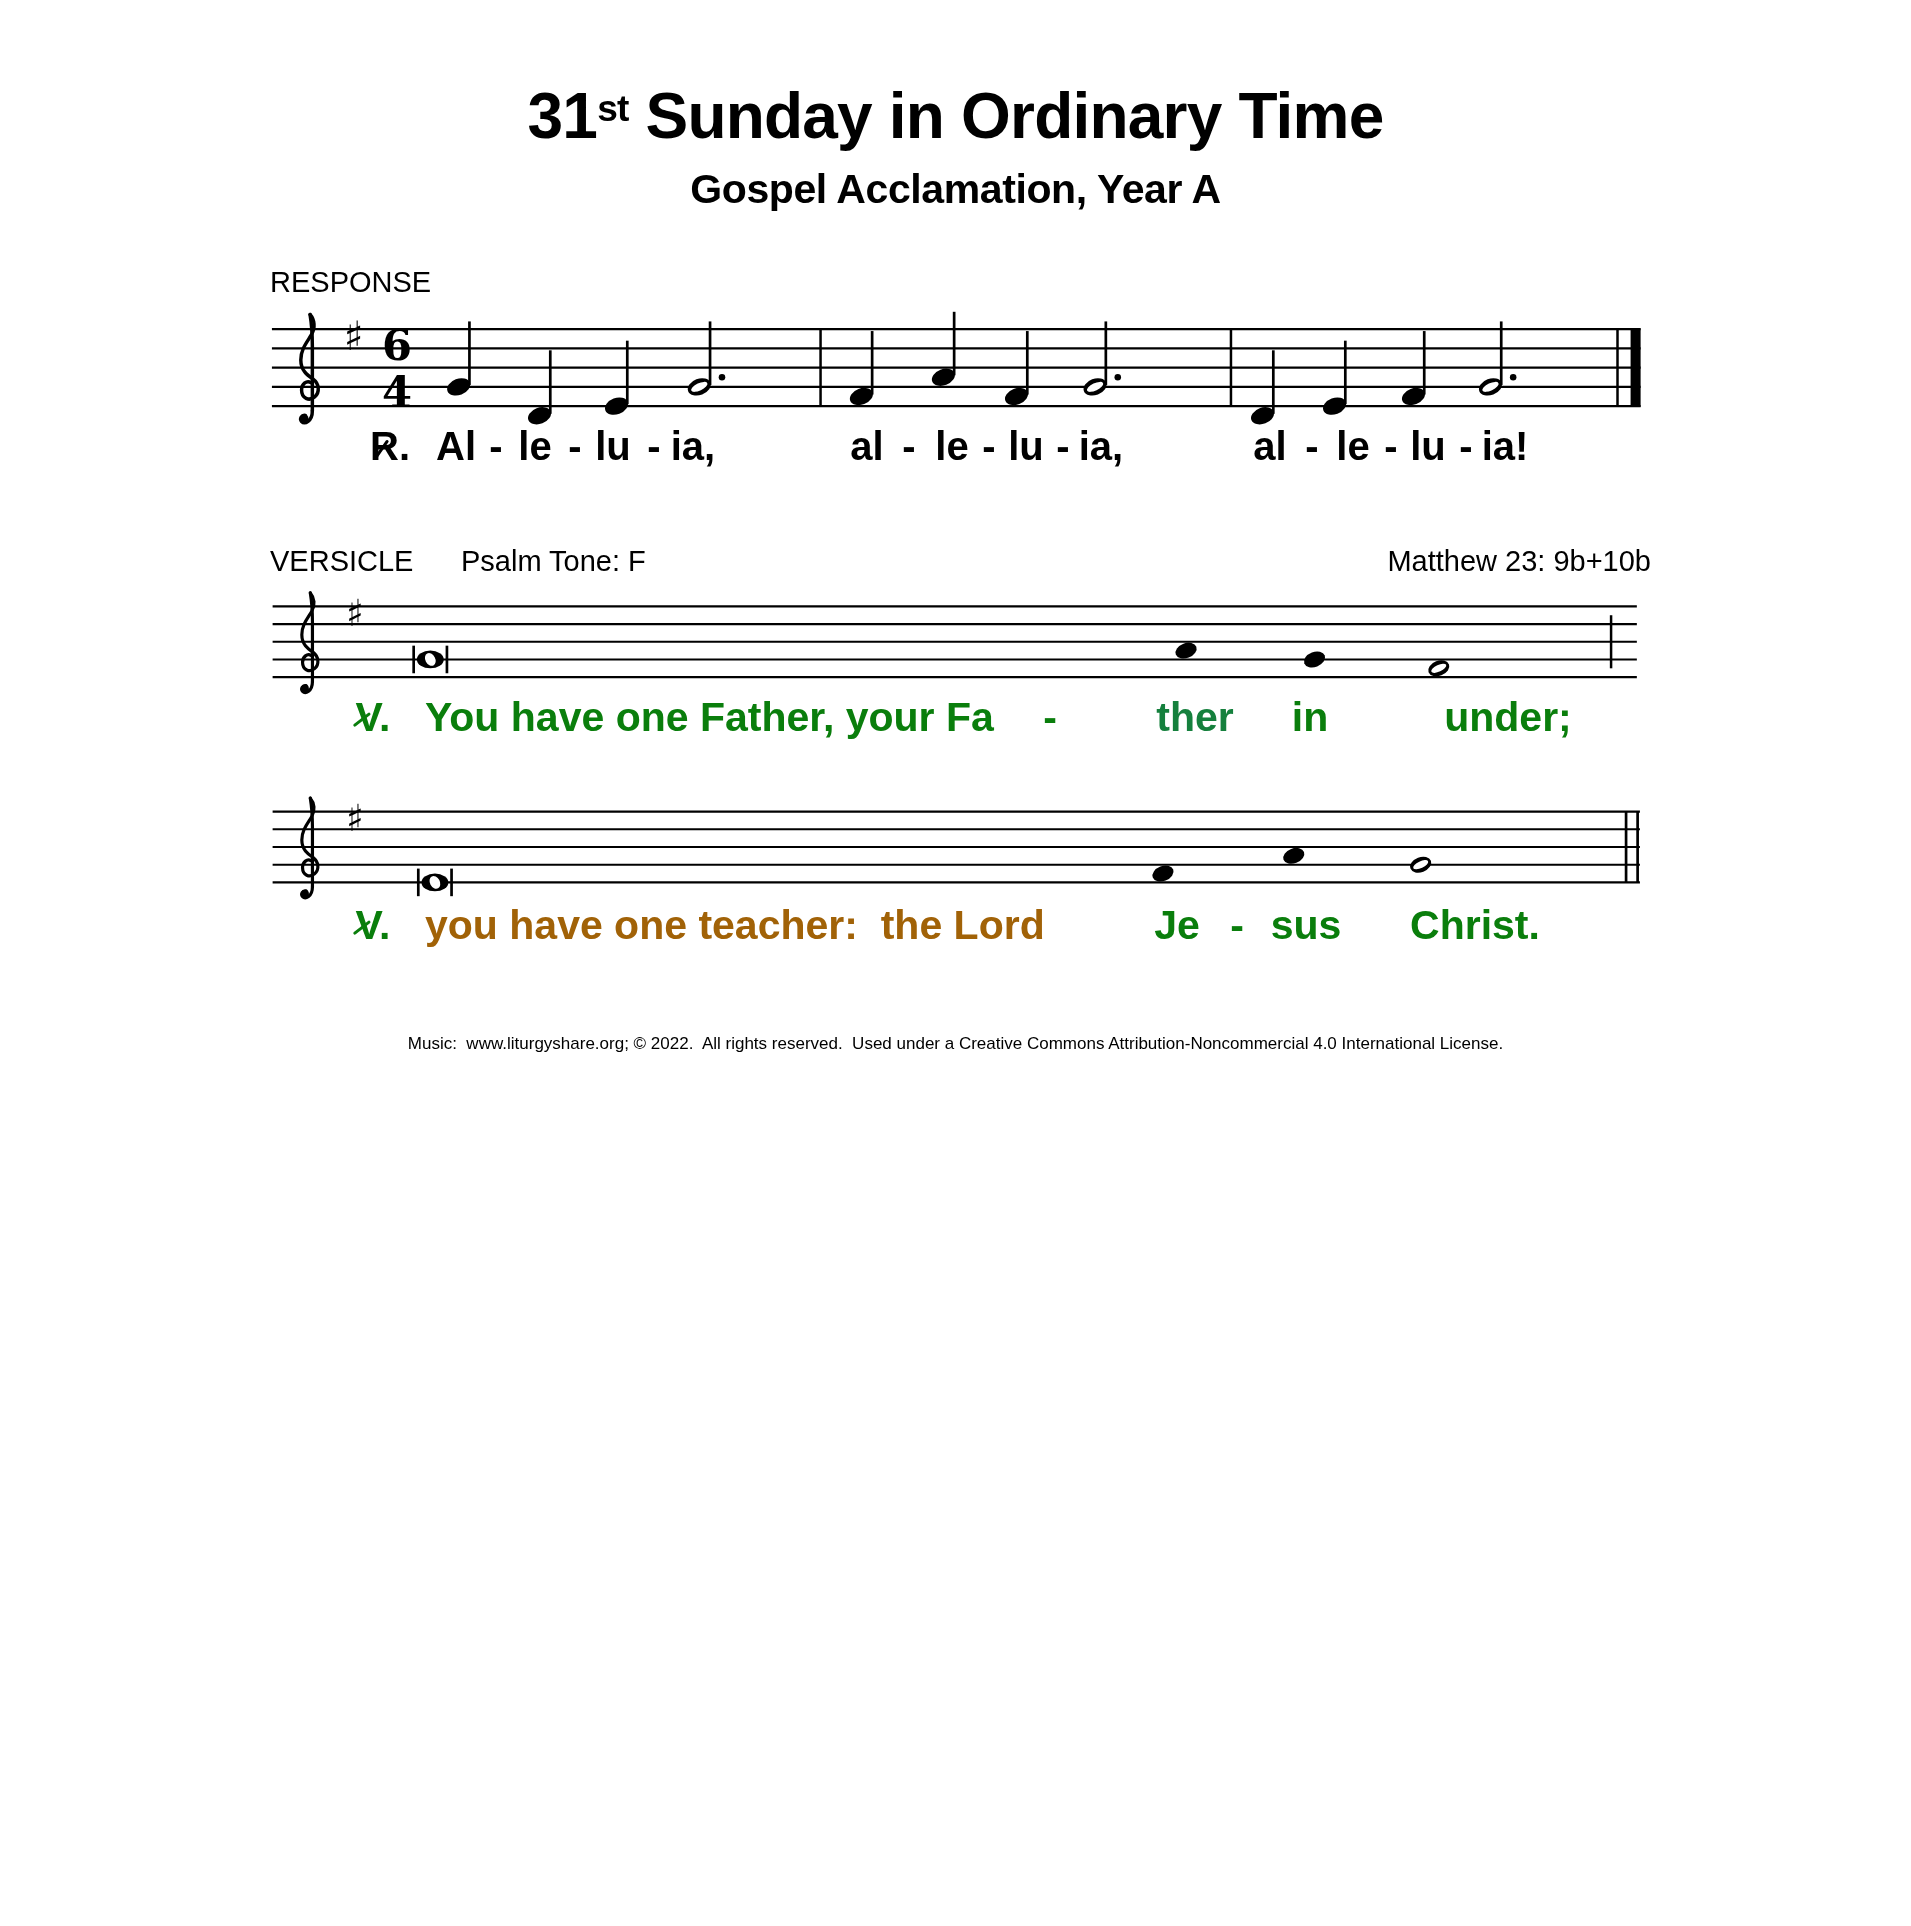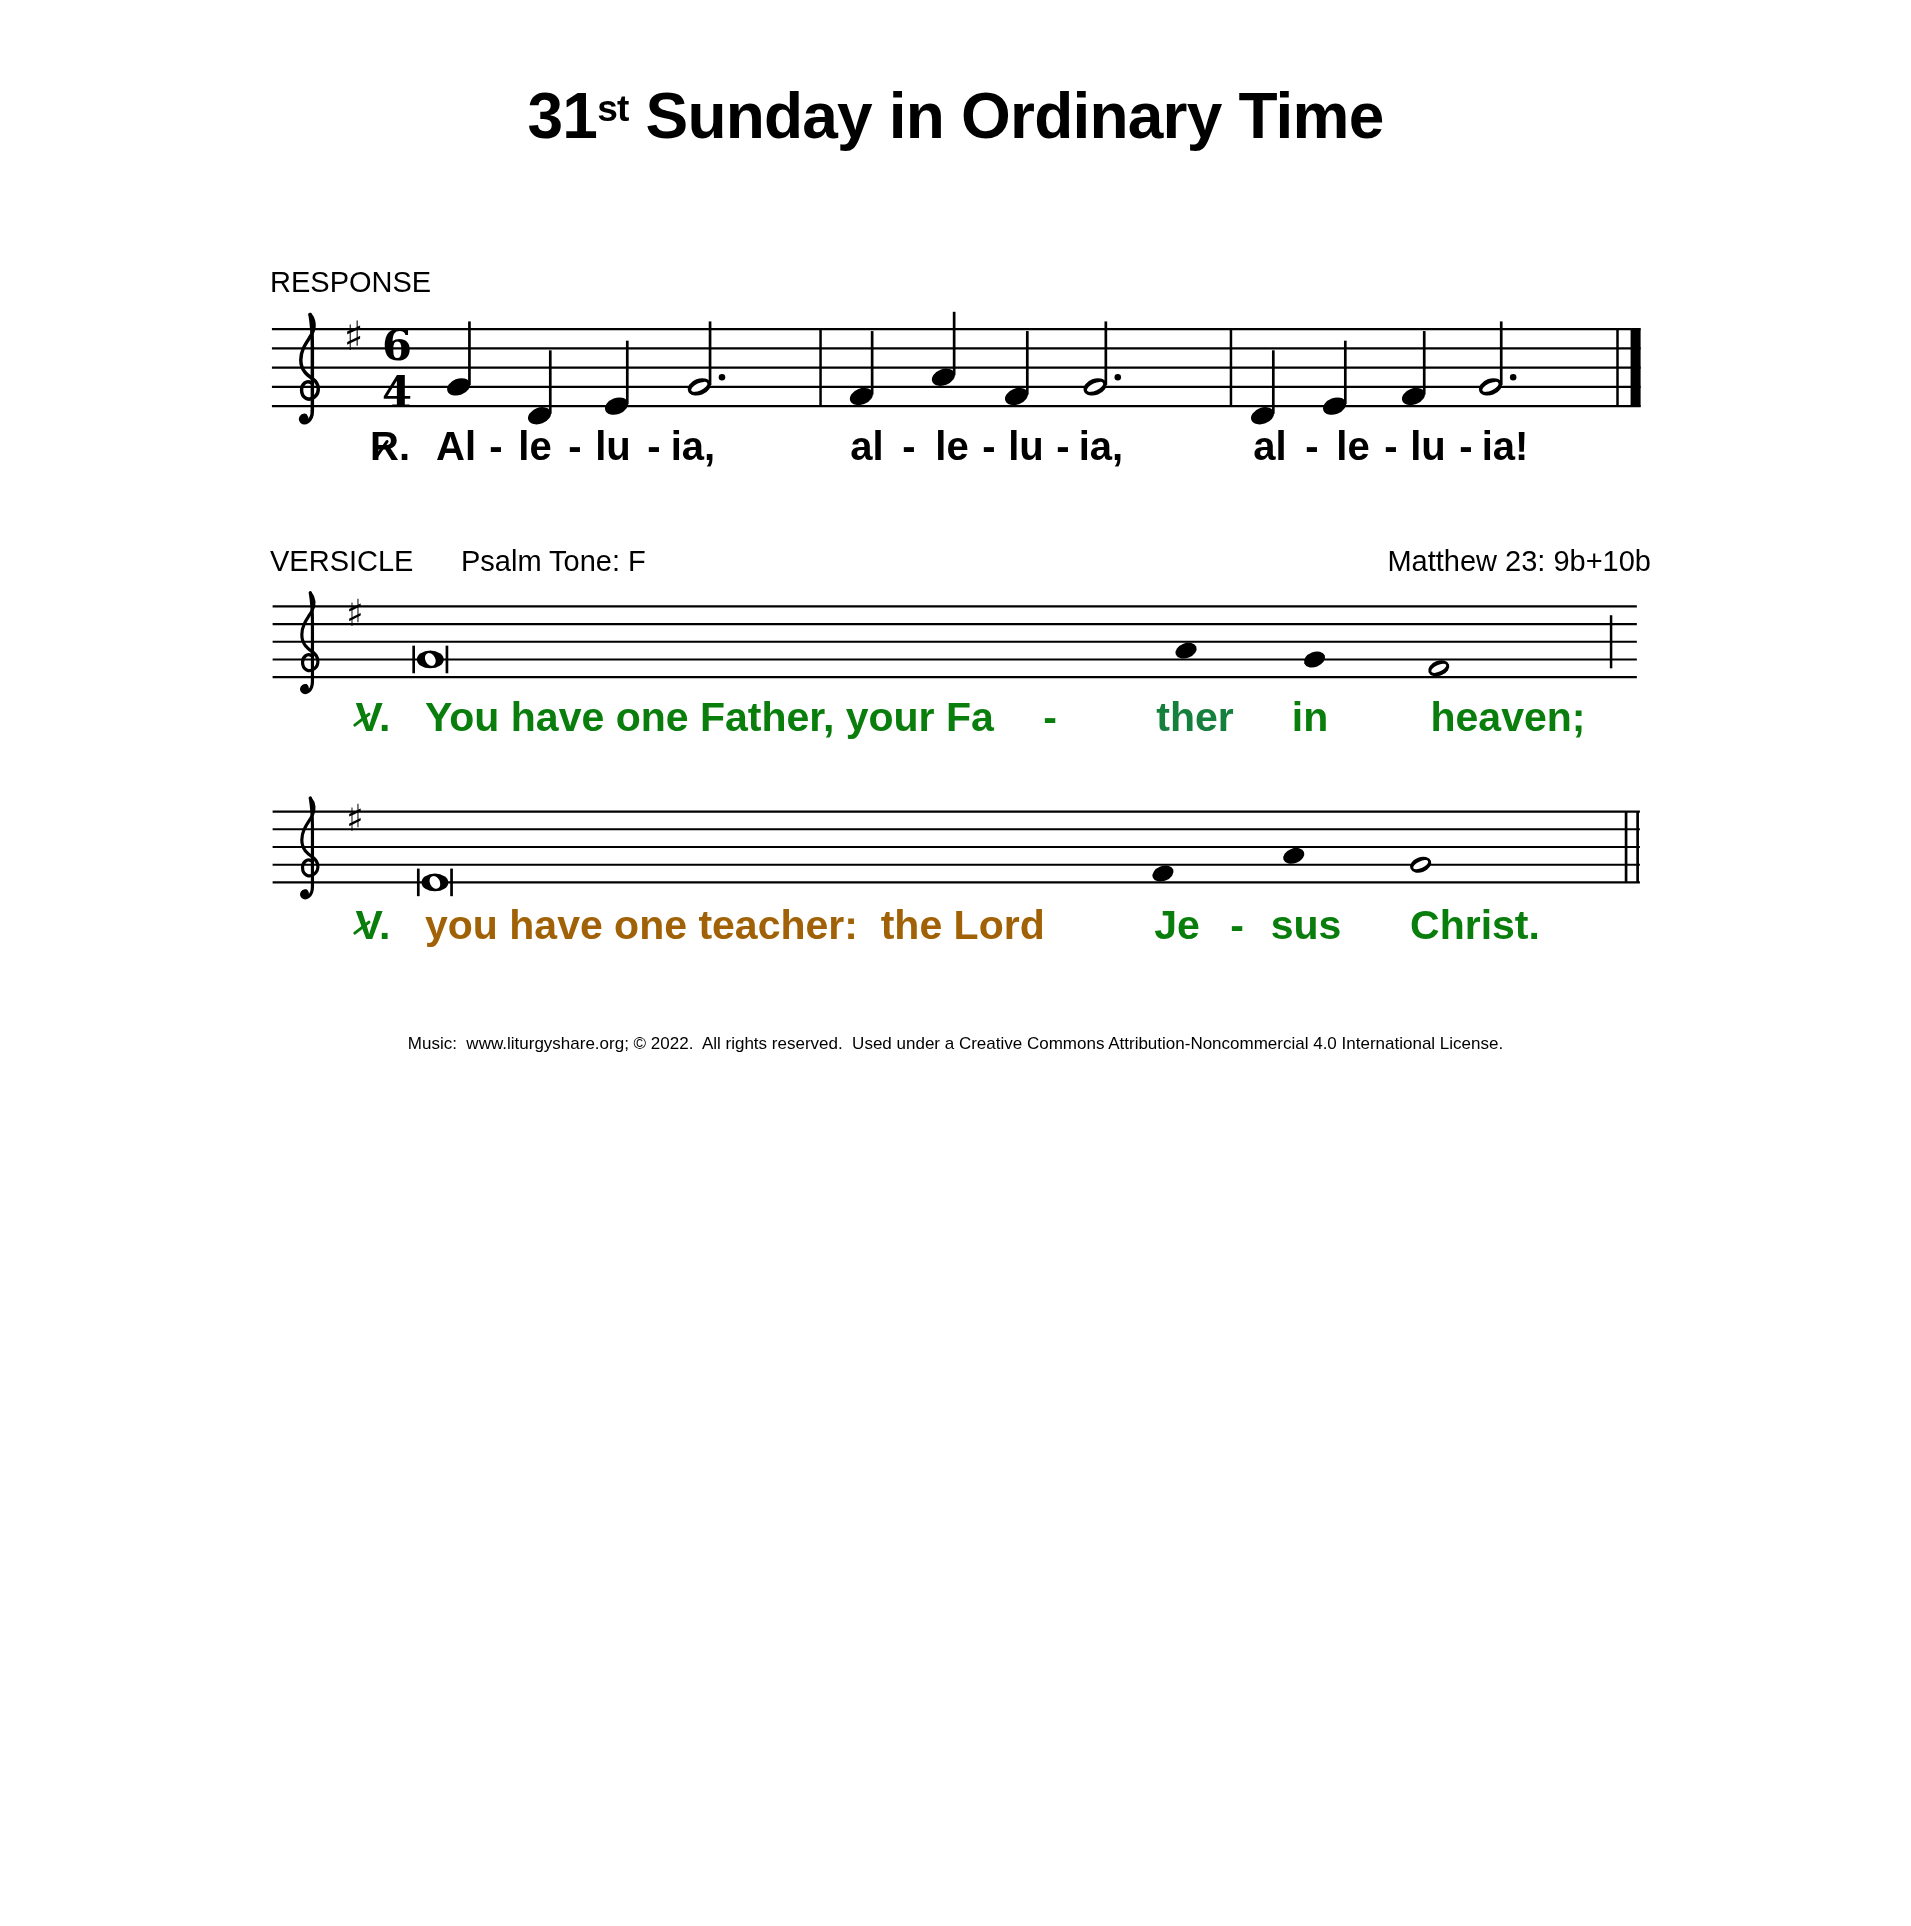--- a/index.html
+++ b/index.html
@@ -28,20 +28,21 @@
   #copy1{top:1015px;}
   #copy2{top:1035px;}
 </style>
 </head>
 <body>
 
 <div class="page">
 
   <div class="title"><span>31</span><span class="sup">st</span><span> Sunday in Ordinary Time</span></div>
 
+  <div class="subtitle">Gospel Acclamation, Year A</div>
 
   <div class="lbl" id="lbl-response">RESPONSE</div>
   <div class="lbl" id="lbl-versicle">VERSICLE</div>
   <div class="lbl" id="lbl-psalmtone">Psalm Tone: F</div>
   <div class="lbl" id="lbl-reference">Matthew 23: 9b+10b</div>
 
   <svg class="sys" id="sys0" viewBox="0 0 3640 600" style="left: 262px; top: 281px; width: 1402px; height: 231px;">
       <line x1="25" x2="3580" y1="125" y2="125" stroke="#000" stroke-width="5.5"></line>
       <line x1="25" x2="3580" y1="175" y2="175" stroke="#000" stroke-width="5.5"></line>
       <line x1="25" x2="3580" y1="225" y2="225" stroke="#000" stroke-width="5.5"></line>
@@ -160,21 +161,21 @@
       <span class="lyr" style="left: 1353px; top: 426px; font-size: 40px; color: rgb(0, 0, 0);">le</span>
       <span class="lyr" style="left: 1391px; top: 426px; font-size: 40px; color: rgb(0, 0, 0);">-</span>
       <span class="lyr" style="left: 1428px; top: 426px; font-size: 40px; color: rgb(0, 0, 0);">lu</span>
       <span class="lyr" style="left: 1466px; top: 426px; font-size: 40px; color: rgb(0, 0, 0);">-</span>
       <span class="lyr" style="left: 1505px; top: 426px; font-size: 40px; color: rgb(0, 0, 0);">ia!</span>
       <span class="lyr" style="left: 373px; top: 697px; font-size: 41px; color: rgb(10, 126, 12);"><span class="symwrap">V.<span class="slash v"></span></span></span>
       <span class="lyr left" style="left: 425px; top: 697px; font-size: 41px; color: rgb(10, 126, 12);">You have one Father, your Fa</span>
       <span class="lyr" style="left: 1050px; top: 697px; font-size: 41px; color: rgb(10, 126, 12);">-</span>
       <span class="lyr" style="left: 1195px; top: 697px; font-size: 41px; color: #15803d;">ther</span>
       <span class="lyr" style="left: 1310px; top: 697px; font-size: 41px; color: rgb(10, 126, 12);">in</span>
-      <span class="lyr" style="left: 1508px; top: 697px; font-size: 41px; color: rgb(10, 126, 12);">heaven;</span>
+      <span class="lyr" style="left: 1508px; top: 697px; font-size: 41px; color: rgb(10, 126, 12);">under;</span>
       <span class="lyr" style="left: 373px; top: 905px; font-size: 41px; color: rgb(10, 126, 12);"><span class="symwrap">V.<span class="slash v"></span></span></span>
       <span class="lyr left" style="left: 425px; top: 905px; font-size: 41px; color: #a16207;">you have one teacher:  the Lord</span>
       <span class="lyr" style="left: 1177px; top: 905px; font-size: 41px; color: rgb(10, 126, 12);">Je</span>
       <span class="lyr" style="left: 1237px; top: 905px; font-size: 41px; color: rgb(10, 126, 12);">-</span>
       <span class="lyr" style="left: 1306px; top: 905px; font-size: 41px; color: rgb(10, 126, 12);">sus</span>
       <span class="lyr" style="left: 1475px; top: 905px; font-size: 41px; color: rgb(10, 126, 12);">Christ.</span>
     </div>
 
   <div class="copyright" id="copy2">Music:  www.liturgyshare.org; © 2022.  All rights reserved.  Used under a Creative Commons Attribution-Noncommercial 4.0 International License.</div>
 </div>

